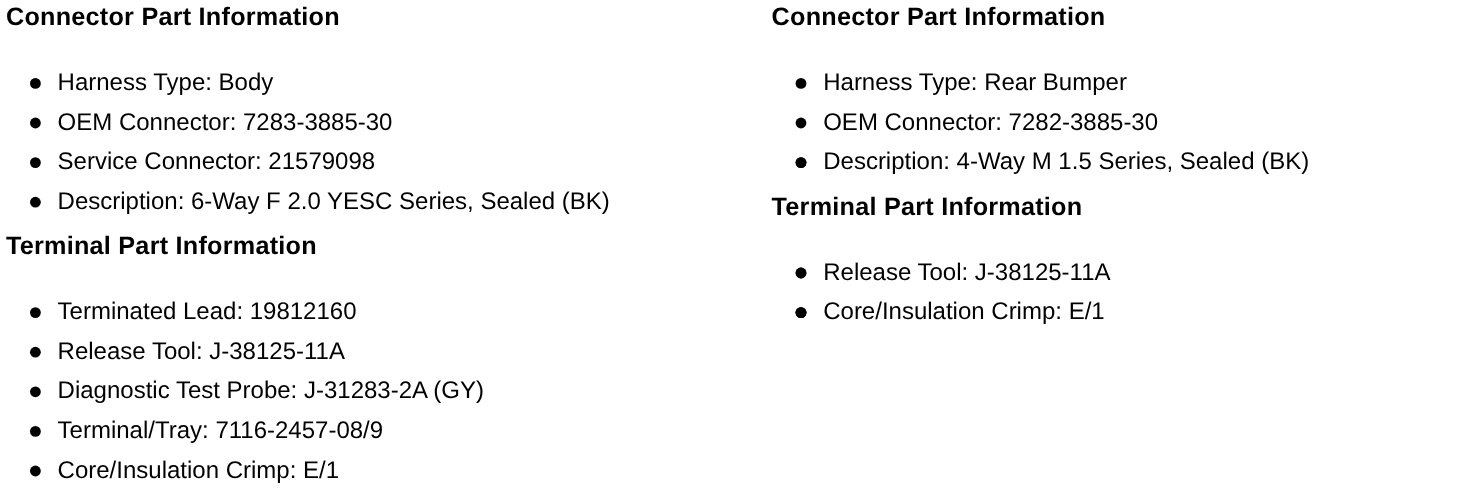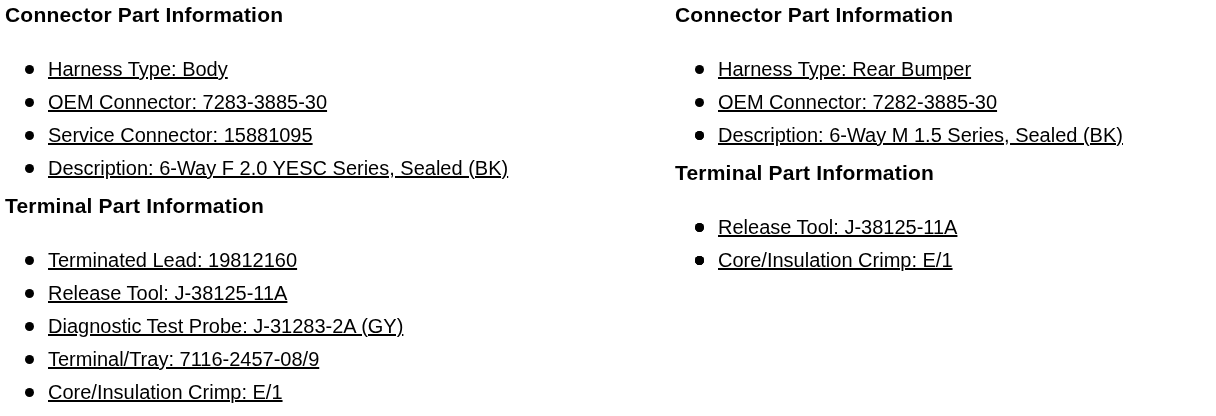--- a/index.html
+++ b/index.html
@@ -8,21 +8,20 @@
     width: 1216px;
     height: 416px;
     background: #ffffff;
     color: #000000;
     font-family: "Liberation Sans", "DejaVu Sans", sans-serif;
     overflow: hidden;
   }
   .page {
     display: flex;
     padding: 2px 0 0 5px;
-    gap: 32px;
   }
   .col {
     width: 608px;
     flex: 0 0 608px;
   }
   .col + .col {
     margin-left: 30px;
   }
   .heading {
     font-size: 21px;
@@ -35,21 +34,20 @@
     list-style: none;
     margin: 0 0 8px 0;
     padding: 0;
   }
   li.item {
     position: relative;
     padding-left: 43px;
     font-size: 20px;
     line-height: 33px;
     white-space: nowrap;
-    text-decoration: underline;
   }
   .bullet {
     position: absolute;
     left: 20px;
     top: 12px;
     width: 9px;
     height: 9px;
     border-radius: 50%;
     background: #000000;
   }
@@ -67,21 +65,21 @@
         <li class="item">
           <span class="bullet"></span>
           <span>Harness Type: Body</span>
         </li>
         <li class="item">
           <span class="bullet"></span>
           <span>OEM Connector: 7283-3885-30</span>
         </li>
         <li class="item">
           <span class="bullet"></span>
-          <span>Service Connector: 15881095</span>
+          <span>Service Connector: 21579098</span>
         </li>
         <li class="item">
           <span class="bullet"></span>
           <span>Description: 6-Way F 2.0 YESC Series, Sealed (BK)</span>
         </li>
       </ul>
     </section>
 
     <section>
       <h2 class="heading">Terminal Part Information</h2>
@@ -122,21 +120,21 @@
         </li>
         <li class="item">
           <span class="bullet"></span>
           <span>OEM Connector: 7282-3885-30</span>
         </li>
         <li class="item">
           <span class="bullet"></span>
         </li>
         <li class="item">
           <span class="bullet"></span>
-          <span>Description: 6-Way M 1.5 Series, Sealed (BK)</span>
+          <span>Description: 4-Way M 1.5 Series, Sealed (BK)</span>
         </li>
       </ul>
     </section>
 
     <section>
       <h2 class="heading">Terminal Part Information</h2>
       <ul class="items">
         <li class="item">
           <span class="bullet"></span>
         </li>

